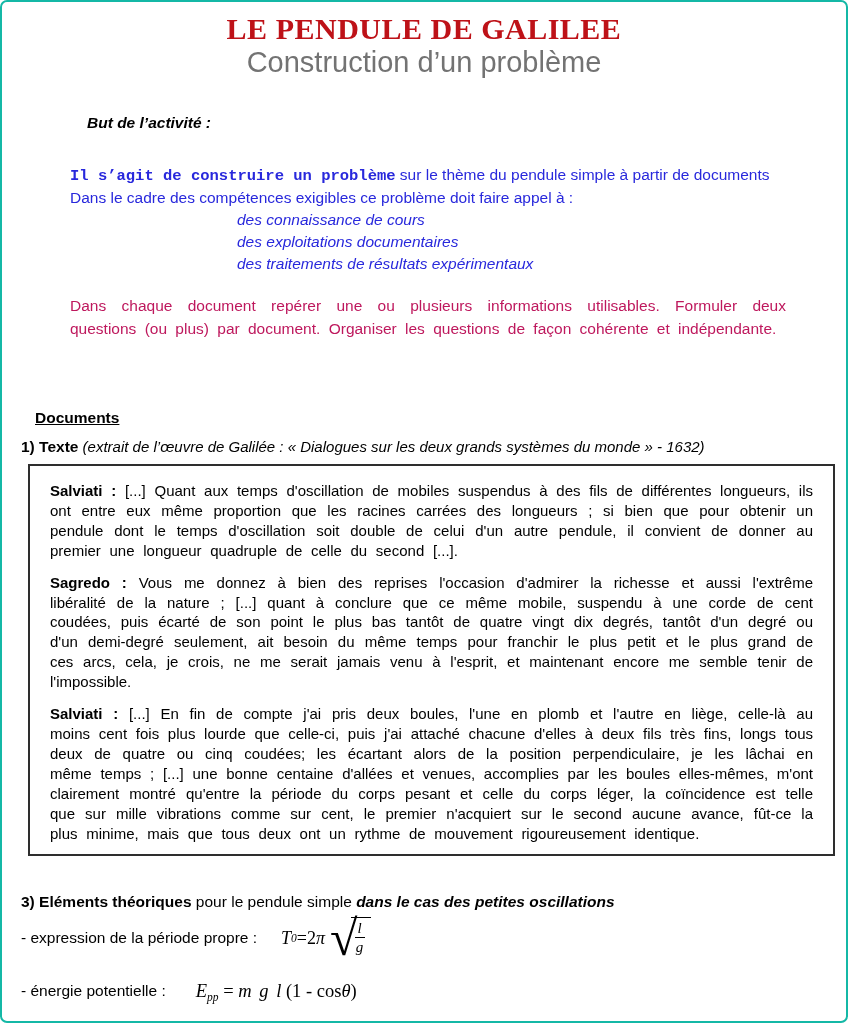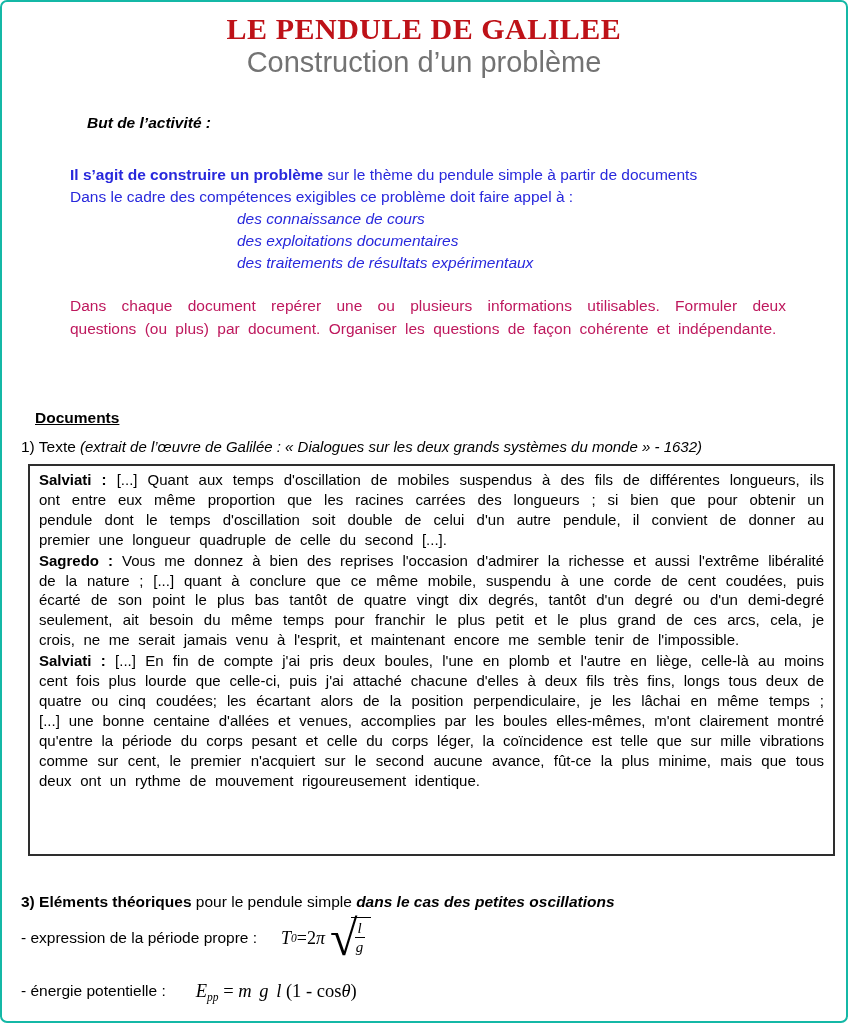--- a/index.html
+++ b/index.html
@@ -17,46 +17,46 @@
 
   .but-heading {
     position:absolute; left:85px; top:112px;
     font-size:15.5px; font-weight:bold; font-style:italic;
   }
 
   .blue1 {
     position:absolute; left:68px; top:162px; width:716px;
     color:#2828DC; font-size:15.5px; line-height:22px;
   }
-  .blue1 .intro-bold { font-weight:bold; }
+  .blue1 .intro-bold { font-weight:bold;font-family:Liberation Mono, monospace; }
   .req-list { margin-top:0; }
   .req { margin-left:167px; font-style:italic; }
 
   .blue2 {
     position:absolute; left:68px; top:293px; width:716px;
     color:#be185d; font-size:15.5px; line-height:22.5px;
     text-align:justify; word-spacing:4px;
   }
 
   .docs-heading {
     position:absolute; left:33px; top:407px;
     font-size:15.5px; font-weight:bold; text-decoration:underline;
   }
 
   .doc1-heading { position:absolute; left:19px; top:436px; font-size:15.5px; white-space:nowrap; }
-  .doc1-label { font-weight:normal; }
+  .doc1-label { font-weight:bold; }
   .doc1-source { font-style:italic; font-size:15px; }
 
   .dialog-box {
     position:absolute; left:26px; top:462px; width:807px; height:392px;
     box-sizing:border-box; border:2px solid #2e2e2e; padding:3px 8px 0 8px;
     font-size:15px; line-height:19.9px; text-align:justify; word-spacing:4.5px;
     overflow:hidden; background:#ffffff;
   }
-  .dialog-box p { margin:1px; }
+  .dialog-box p { margin:12px; }
   .speaker { font-weight:bold; }
 
   .doc2-heading { position:absolute; left:19px; top:891px; font-size:15.5px; white-space:nowrap; }
   .doc2-label { font-weight:bold; }
   .doc2-emphasis { font-weight:bold; font-style:italic; }
 
   .formula-row { position:absolute; display:flex; align-items:center; font-size:15.5px; }
   .f1 { left:19px; top:906px; height:60px; }
   .f2 { left:19px; top:972px; height:34px; }
   .math { font-family:"Liberation Serif", serif; display:flex; align-items:center; }

